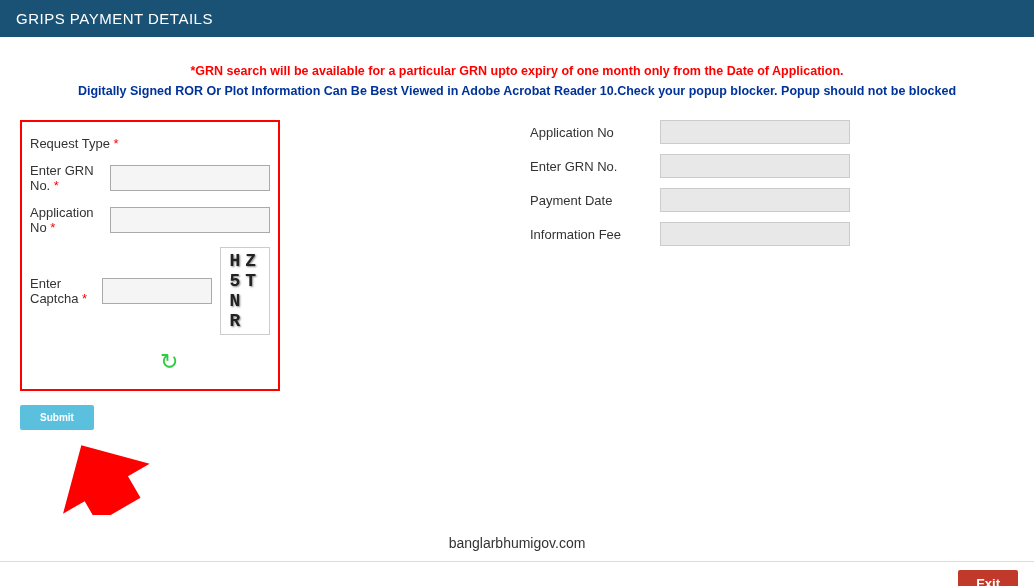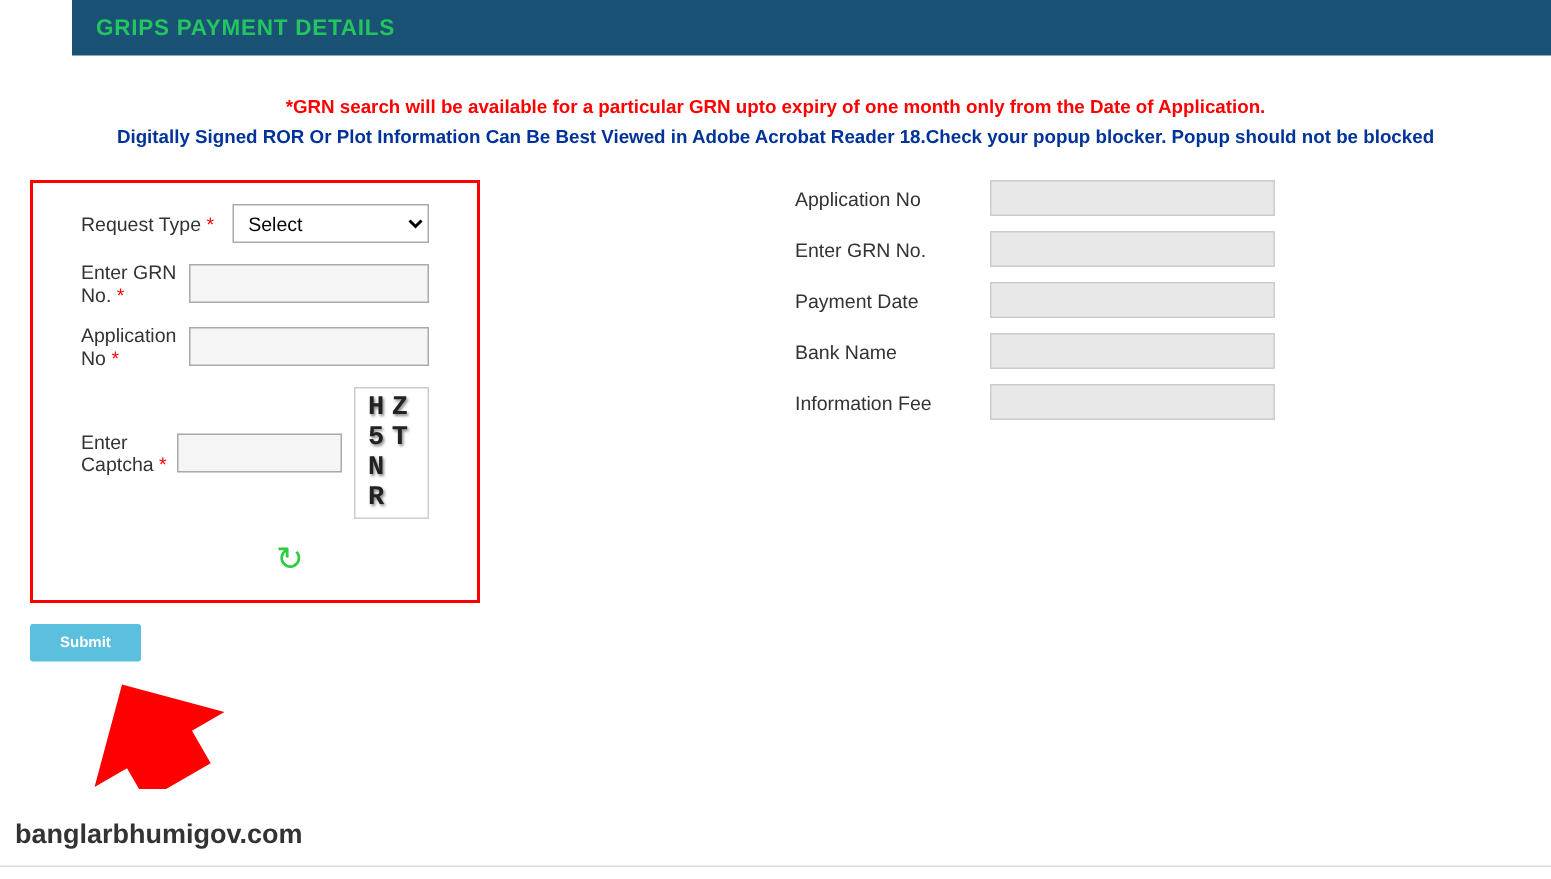--- a/index.html
+++ b/index.html
@@ -14,26 +14,25 @@
     .page-wrapper {
       background: #fff;
       width: 1034px;
       min-height: 586px;
       margin: 0 auto;
       display: flex;
       flex-direction: column;
     }
     .header {
       background: #1a5276;
-      color: #22c55e;
-      font-weight: bold;
+      color: #ffffff;
+      font-weight: normal;
       font-size: 15px;
       padding: 10px 16px;
       letter-spacing: 0.5px;
-      margin-left: 48px;
     }
     .notices {
       padding: 24px 20px 4px;
       text-align: center;
     }
     .notice-red {
       color: red;
       font-size: 12.5px;
       font-weight: bold;
       line-height: 1.7;
@@ -51,23 +50,23 @@
       gap: 30px;
     }
     .left-panel {
       flex: 0 0 480px;
     }
     .right-panel {
       flex: 1;
     }
     .form-section-box {
       border: 2.5px solid red;
-      padding: 14px 32px 16px;
+      padding: 14px 8px 16px;
       display: inline-block;
-      width: 300px;
+      width: 260px;
     }
     .form-row {
       display: flex;
       align-items: center;
       margin-bottom: 12px;
     }
     .form-label {
       width: 130px;
       font-size: 13px;
       color: #333;
@@ -149,24 +148,24 @@
     .right-input {
       height: 24px;
       width: 190px;
       border: 1px solid #ccc;
       background: #e8e8e8;
       font-size: 13px;
       padding: 2px 6px;
       outline: none;
     }
     .footer-watermark {
-      text-align: left;
+      text-align: center;
       padding: 10px;
-      font-size: 18px;
-      font-weight: bold;
+      font-size: 14px;
+      font-weight: normal;
       color: #333;
     }
     .bottom-bar {
       display: flex;
       justify-content: flex-end;
       padding: 8px 16px;
       border-top: 1px solid #ddd;
       background: #fff;
     }
     .exit-btn {
@@ -184,39 +183,34 @@
 <body>
 
 <div class="page-wrapper">
 
   <div class="header">
     <span>GRIPS PAYMENT DETAILS</span>
   </div>
 
   <div class="notices">
     <div class="notice-red">*GRN search will be available for a particular GRN upto expiry of one month only from the Date of Application.</div>
-    <div class="notice-blue">Digitally Signed ROR Or Plot Information Can Be Best Viewed in Adobe Acrobat Reader 18.Check your popup blocker. Popup should not be blocked</div>
+    <div class="notice-blue">Digitally Signed ROR Or Plot Information Can Be Best Viewed in Adobe Acrobat Reader 10.Check your popup blocker. Popup should not be blocked</div>
   </div>
 
   <div class="main-content">
 
     <div class="left-panel">
       
       <div class="form-section-box">
         
         <div class="form-row">
           <label class="form-label">
             <span>Request Type</span>
             <span class="required-star"> *</span>
           </label>
-          <select class="form-input">
-            <option>Select</option>
-            <option>Option 1</option>
-            <option>Option 2</option>
-          </select>
         </div>
         
         <div class="form-row">
           <label class="form-label">
             <span>Enter GRN No.</span>
             <span class="required-star"> *</span>
           </label>
           <input type="text" class="form-input" style="">
         </div>
         
@@ -268,24 +262,20 @@
         <label class="right-label">Enter GRN No.</label>
         <input type="text" class="right-input" readonly="" style="">
       </div>
 
       <div class="right-form-row">
         <label class="right-label">Payment Date</label>
         <input type="text" class="right-input" readonly="" style="">
       </div>
 
 
-      <div class="right-form-row">
-        <label class="right-label">Bank Name</label>
-        <input type="text" class="right-input" readonly="" style="">
-      </div>
 
       <div class="right-form-row">
         <label class="right-label">Information Fee</label>
         <input type="text" class="right-input" readonly="" style="">
       </div>
     </div>
   </div>
 
   <div class="footer-watermark">banglarbhumigov.com</div>
 

